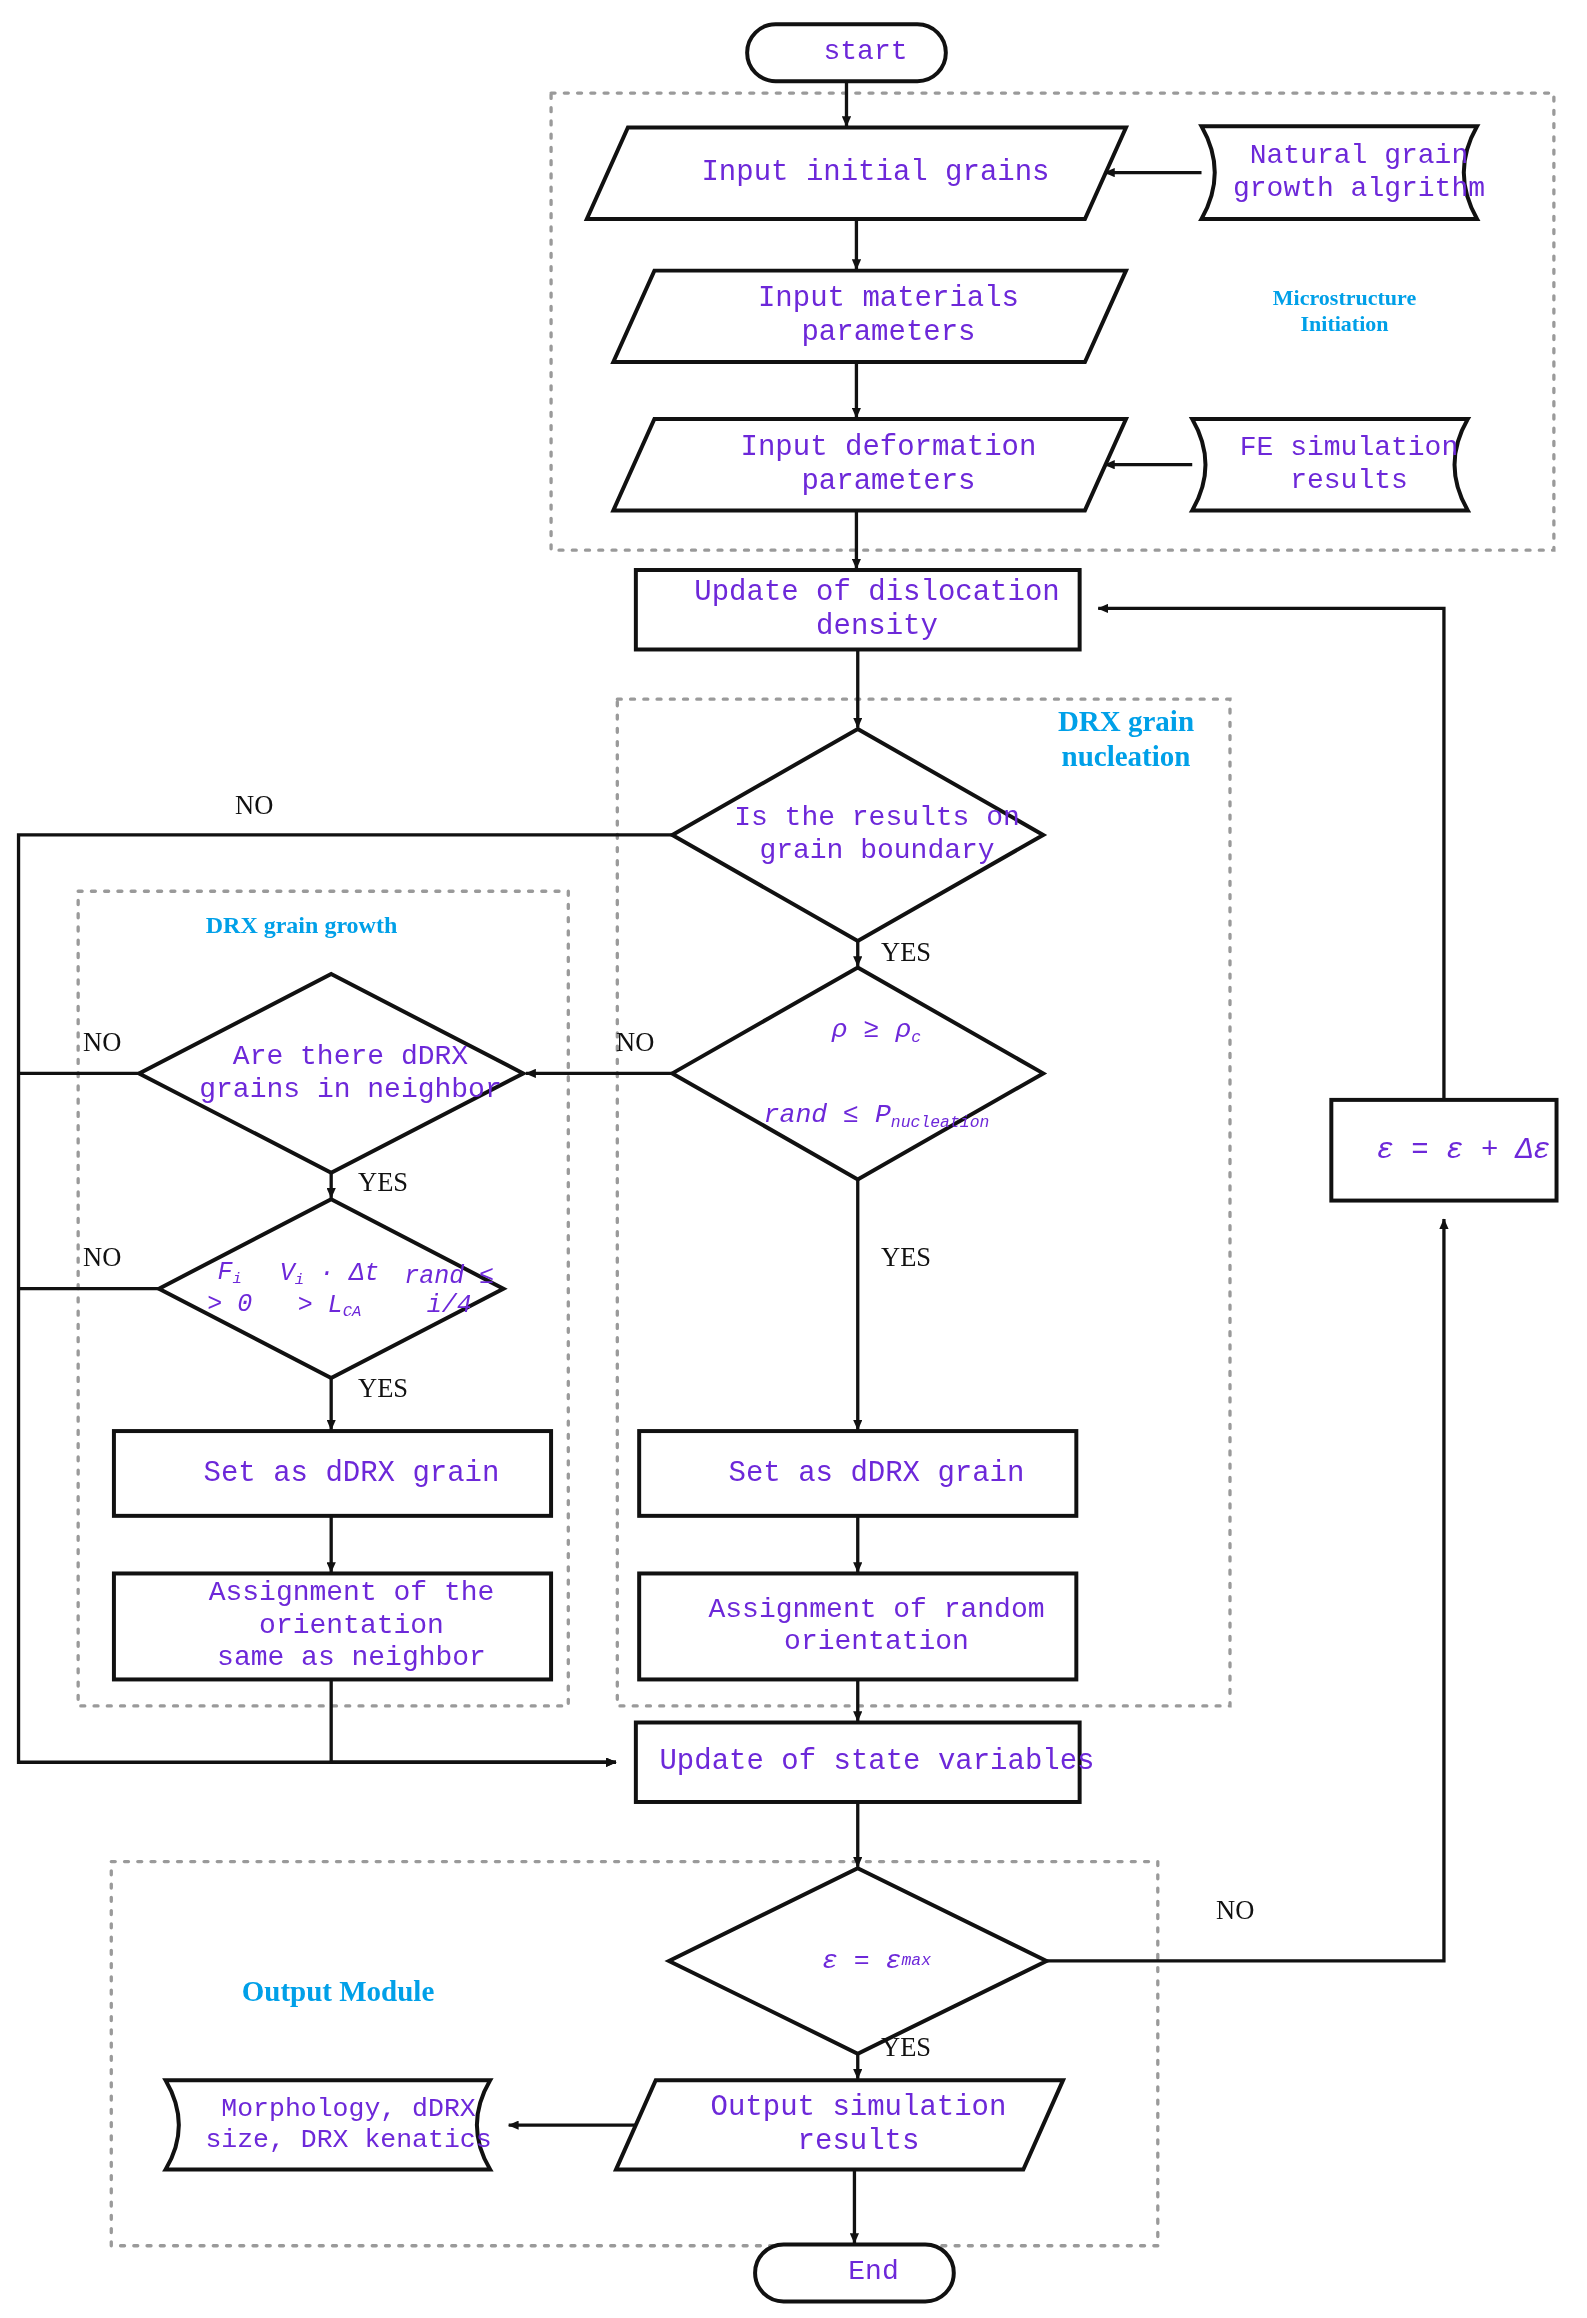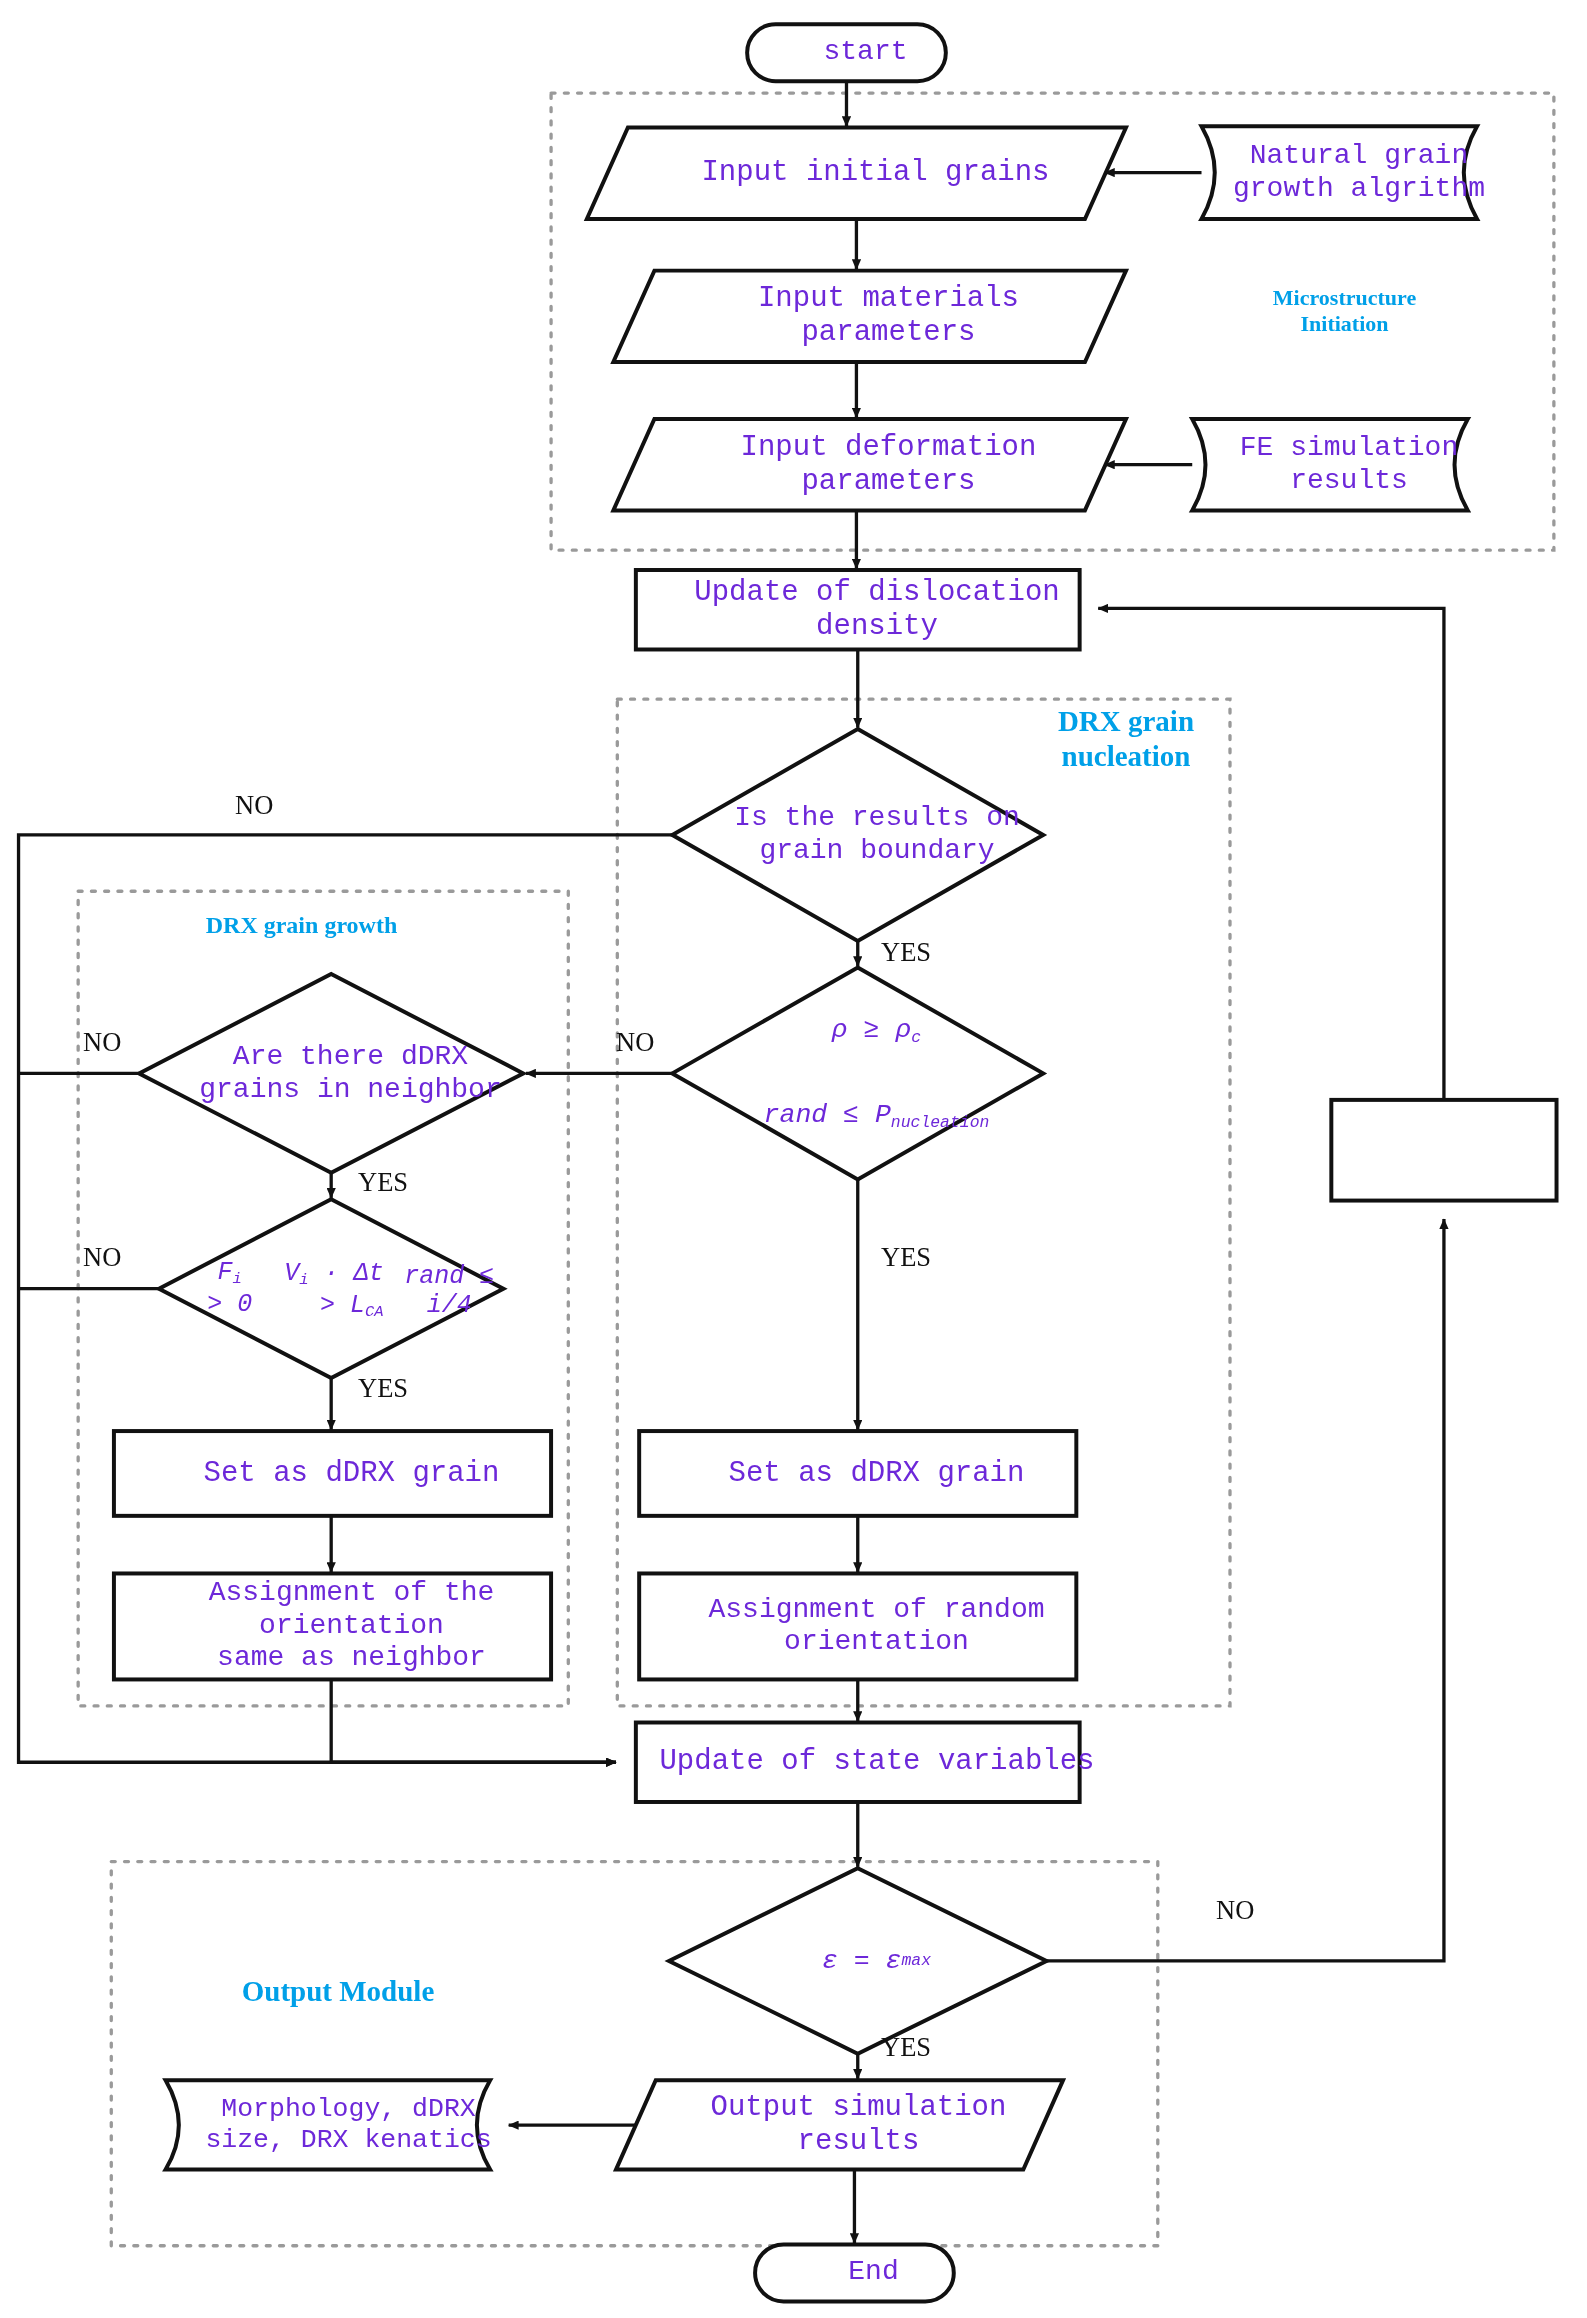--- a/index.html
+++ b/index.html
@@ -172,36 +172,37 @@
   <div class="shape-txt" style="left:692px;top:1024px;width:331px;height:99px;font-size:26.5px;flex-direction:column;gap:48px;">
     <div><span class="mth">ρ ≥ ρ</span><span class="sub">c</span></div>
     <div style="margin-top:5.3px;"><span class="mth">rand ≤ P</span><span class="sub">nucleation</span></div>
   </div>
 
   <div class="shape-txt" style="left:156px;top:1027px;width:351px;height:93px;font-size:28px;">Are there dDRX
 grains in neighbor</div>
 
   <div class="shape-txt" style="left:185px;top:1229px;width:291px;height:119px;font-size:25px;flex-direction:row;gap:20px;">
     <div><span class="mth">F</span><span class="sub">i</span><span class="mth"> &gt; 0</span></div>
-    <div style="margin-top:4px;text-align:right;"><span class="mth">V</span><span class="sub">i</span><span class="mth"> · Δt &gt; L</span><span class="sub">CA</span></div>
+    <div style="margin-top:4px;"><span class="mth">V</span><span class="sub">i</span><span class="mth"> · Δt &gt; L</span><span class="sub">CA</span></div>
     <div style="margin-top:4px;"><span class="mth">rand ≤ i/4</span></div>
   </div>
 
   <div class="shape-txt" style="left:114px;top:1431px;width:437px;height:85px;font-size:29px;">Set as dDRX grain</div>
 
   <div class="shape-txt" style="left:639px;top:1431px;width:437px;height:85px;font-size:29px;">Set as dDRX grain</div>
 
   <div class="shape-txt" style="left:114px;top:1573px;width:437px;height:106px;font-size:28px;">Assignment of the orientation
 same as neighbor</div>
 
   <div class="shape-txt" style="left:639px;top:1573px;width:437px;height:106px;font-size:28px;">Assignment of random
 orientation</div>
 
   <div class="shape-txt" style="left:636px;top:1722px;width:444px;height:79px;font-size:29px;">Update of state variables</div>
 
+  <div class="shape-txt mth" style="left:1332px;top:1100px;width:225px;height:101px;font-size:29px;">ε = ε + Δε</div>
 
   <div class="shape-txt" style="left:745px;top:1938px;width:225px;height:46px;font-size:26.5px;">
     <span class="mth">ε = ε</span><span class="sub">max</span>
   </div>
 
   <div class="shape-txt" style="left:616px;top:2080px;width:447px;height:89px;font-size:29px;">Output simulation
 results</div>
 
   <div class="shape-txt" style="left:174px;top:2080px;width:311px;height:89px;font-size:26.5px;">Morphology, dDRX
 size, DRX kenatics</div>

